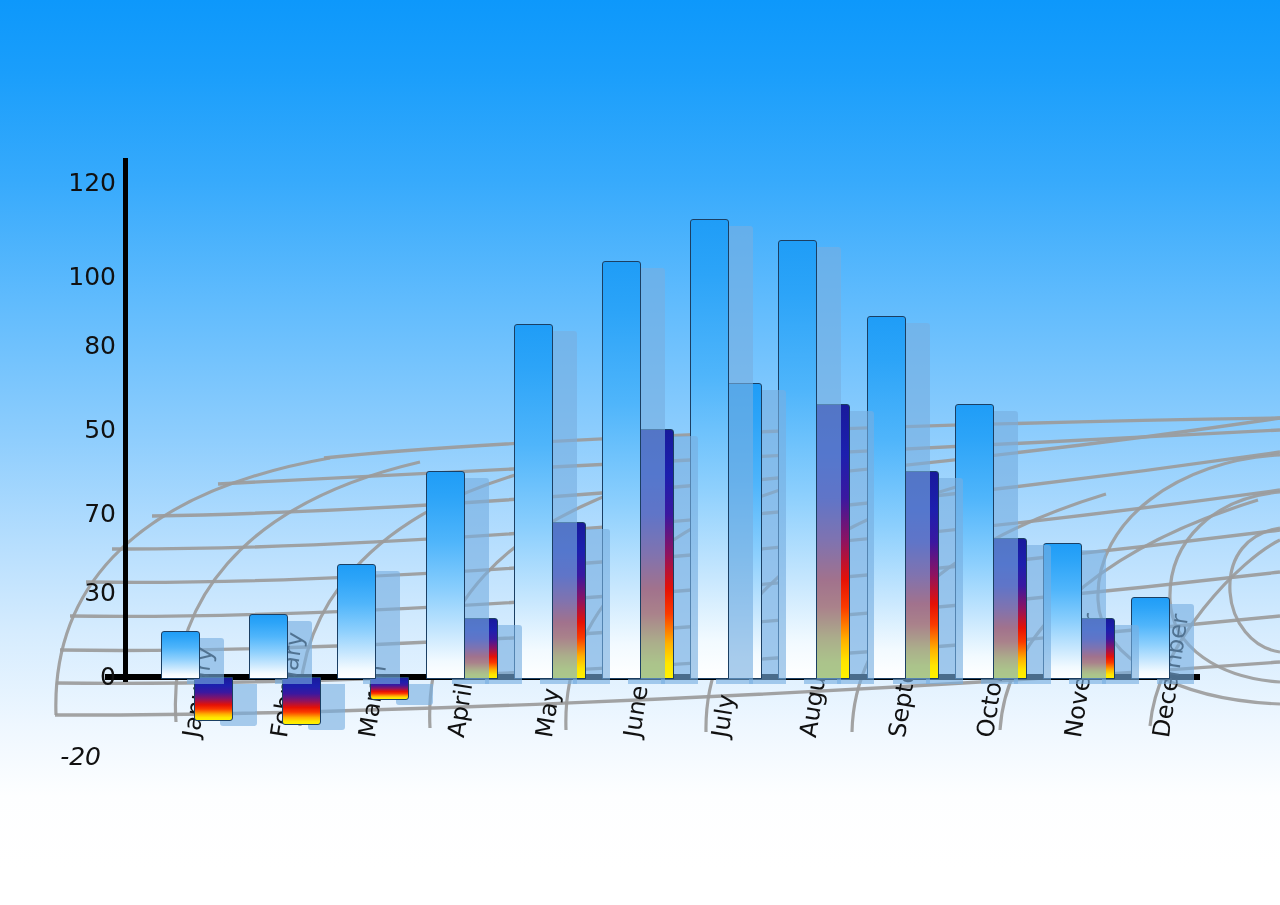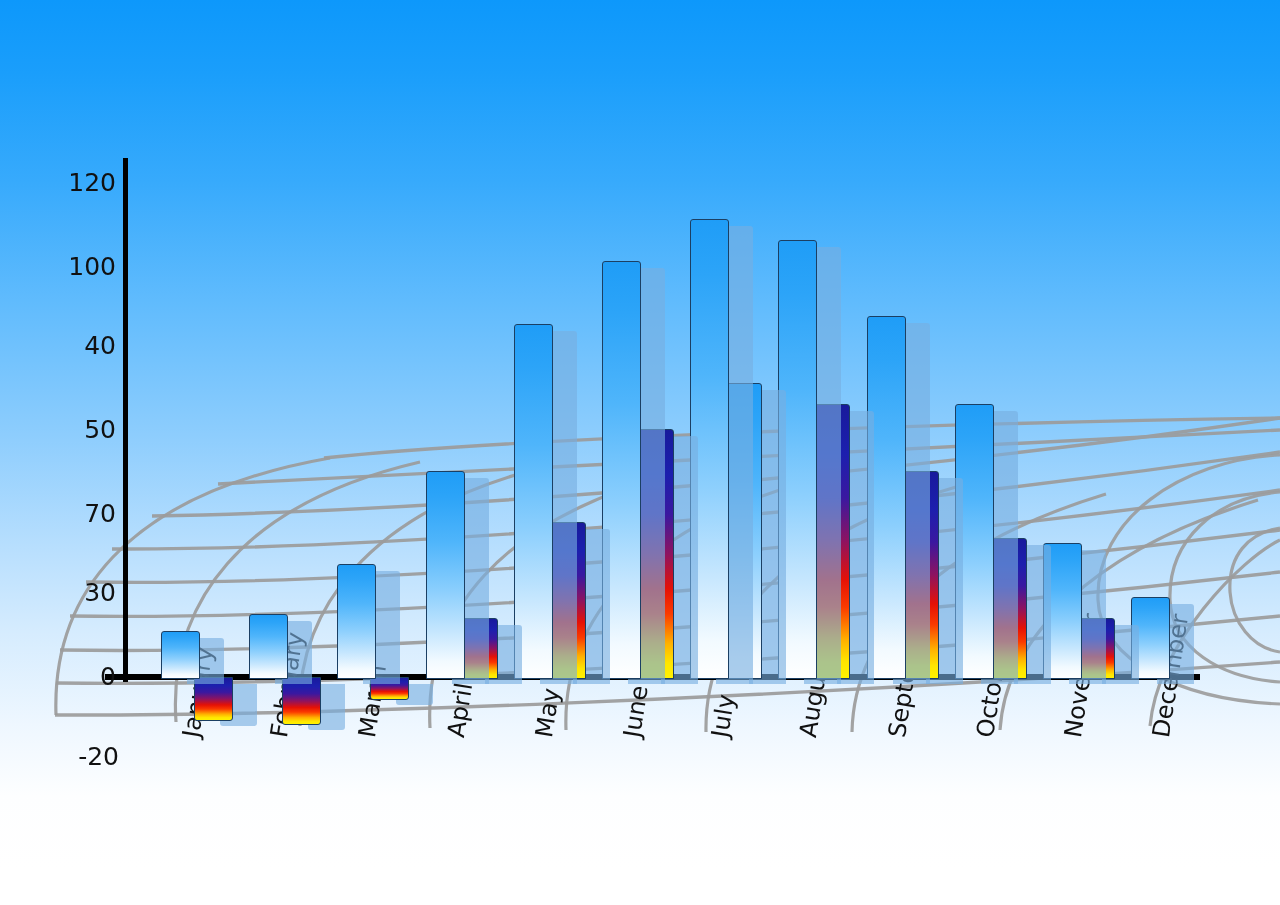--- a/index.html
+++ b/index.html
@@ -113,27 +113,27 @@
   </svg>
 
   <div id="plot">
 
     <div class="y-axis-line"></div>
 
     <div class="x-axis-line"></div>
     <div class="zero-tick-mark"></div>
 
     <div class="y-tick-label" style="left:50px;top:170px;">120</div>
-    <div class="y-tick-label" style="left:50px;top:254px;">100</div>
-    <div class="y-tick-label" style="left:50px;top:333px;">40</div>
+    <div class="y-tick-label" style="left:50px;top:264px;">100</div>
+    <div class="y-tick-label" style="left:50px;top:333px;">80</div>
     <div class="y-tick-label" style="left:50px;top:417px;">50</div>
     <div class="y-tick-label" style="left:50px;top:501px;">70</div>
     <div class="y-tick-label" style="left:50px;top:580px;">30</div>
     <div class="y-tick-label" style="left:50px;top:664px;">0</div>
-    <div class="y-tick-label" style="left:43px;top:744px;width:76px;">-20</div>
+    <div class="y-tick-label" style="left:25px;top:744px;width:76px;font-style:italic;">-20</div>
 
     <div id="bars-layer">
         <div class="bar" title="January: 11" style="left: 161px; top: 630.8px; width: 37px; height: 46.2px; z-index: 100;">
           <div class="shadow"></div>
           <div class="face fill-blue"></div>
         </div>
         <div class="bar neg" title="January: -10" style="left: 194px; top: 677px; width: 37px; height: 42px; z-index: 99;">
           <div class="shadow"></div>
           <div class="face fill-hot"></div>
         </div>

